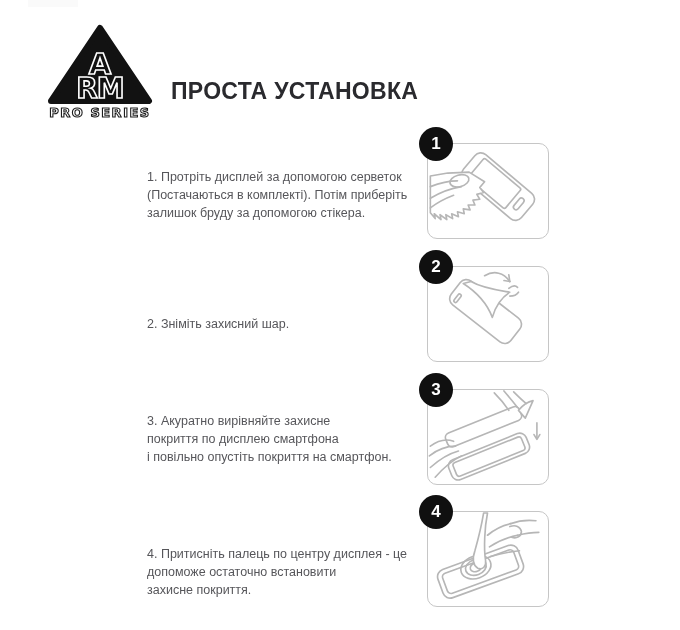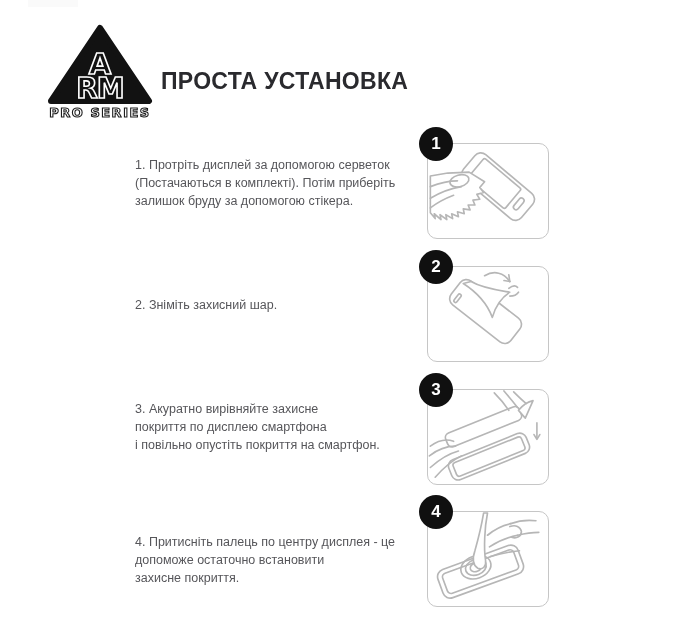--- a/index.html
+++ b/index.html
@@ -4,29 +4,29 @@
 <style>
   html,body{margin:0;padding:0;}
   body{
     width:680px;height:630px;background:#ffffff;position:relative;
     font-family:"Liberation Sans", sans-serif;overflow:hidden;
   }
   .artifact{position:absolute;left:28px;top:0;width:50px;height:7px;background:#fafafa;}
   
   .logo{position:absolute;left:46px;top:23px;width:108px;height:97px;}
   .title{
-    position:absolute;left:159px;top:66px;margin:2px;
+    position:absolute;left:159px;top:66px;margin:12px;
     font-size:23px;font-weight:700;letter-spacing:0.3px;color:#2a2a2e;
   }
   
   .step-text{
-    position:absolute;left:135px;width:320px;margin:0;
+    position:absolute;left:135px;width:320px;margin:12px;
     font-size:12.5px;line-height:18px;color:#56565a;white-space:pre-line;
   }
-  .t1{top:156px}.t2{top:296px}.t3{top:400px}.t4{top:533px}
+  .t1{top:156px}.t2{top:303px}.t3{top:400px}.t4{top:533px}
   
   .fig{
     position:absolute;left:427px;width:122px;height:96px;margin:0;
     border:1.5px solid #c6c6c6;border-radius:10px;background:#fff;box-sizing:border-box;
   }
   .f1{top:143px}.f2{top:266px}.f3{top:389px}.f4{top:511px}
   .badge{
     position:absolute;left:-9px;top:-17px;width:34px;height:34px;border-radius:50%;
     background:#101010;color:#ffffff;font-size:17px;font-weight:700;
     display:flex;align-items:center;justify-content:center;

